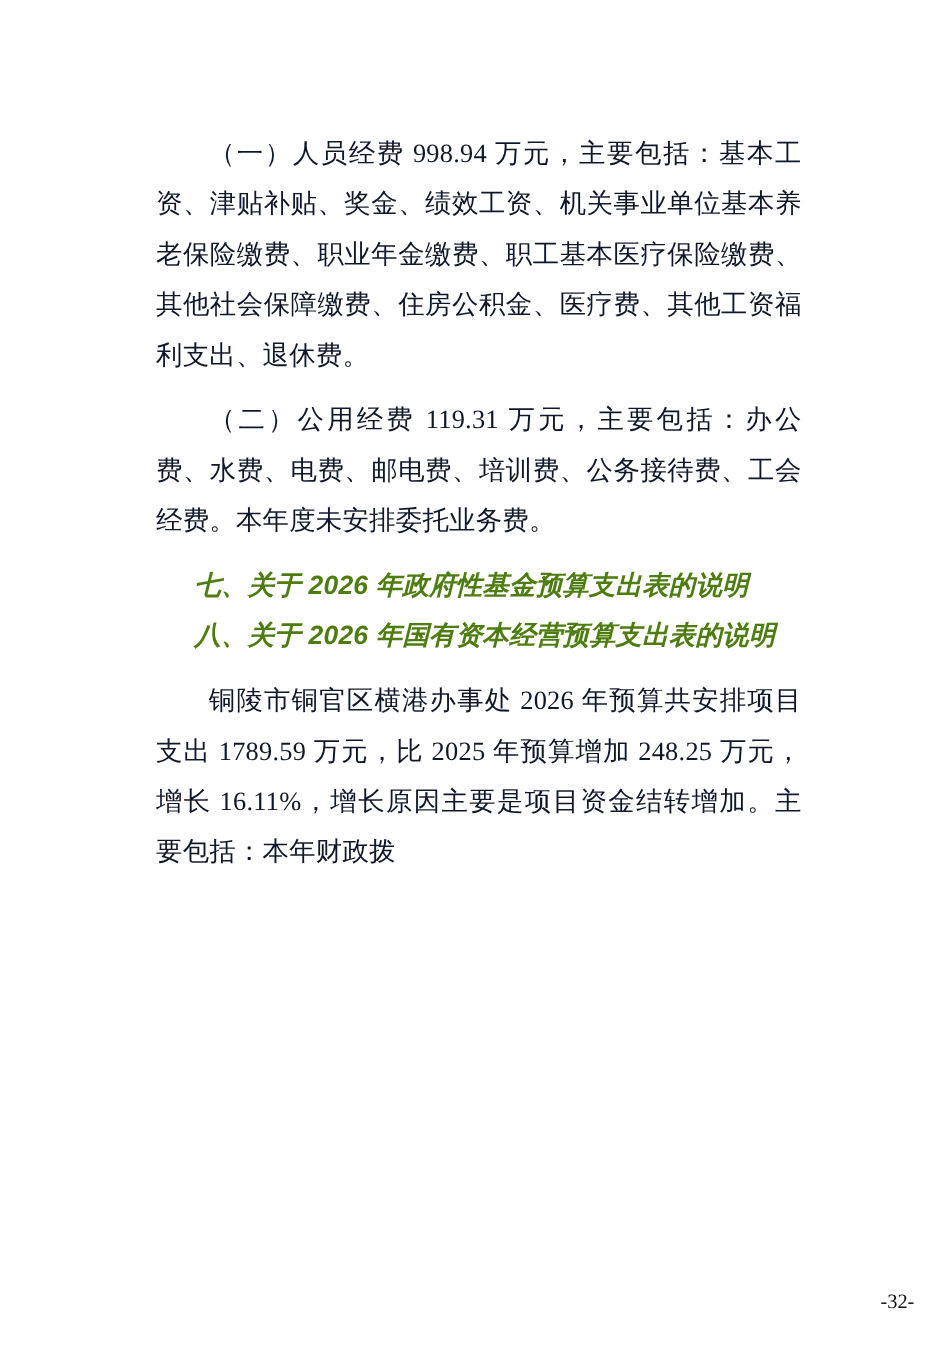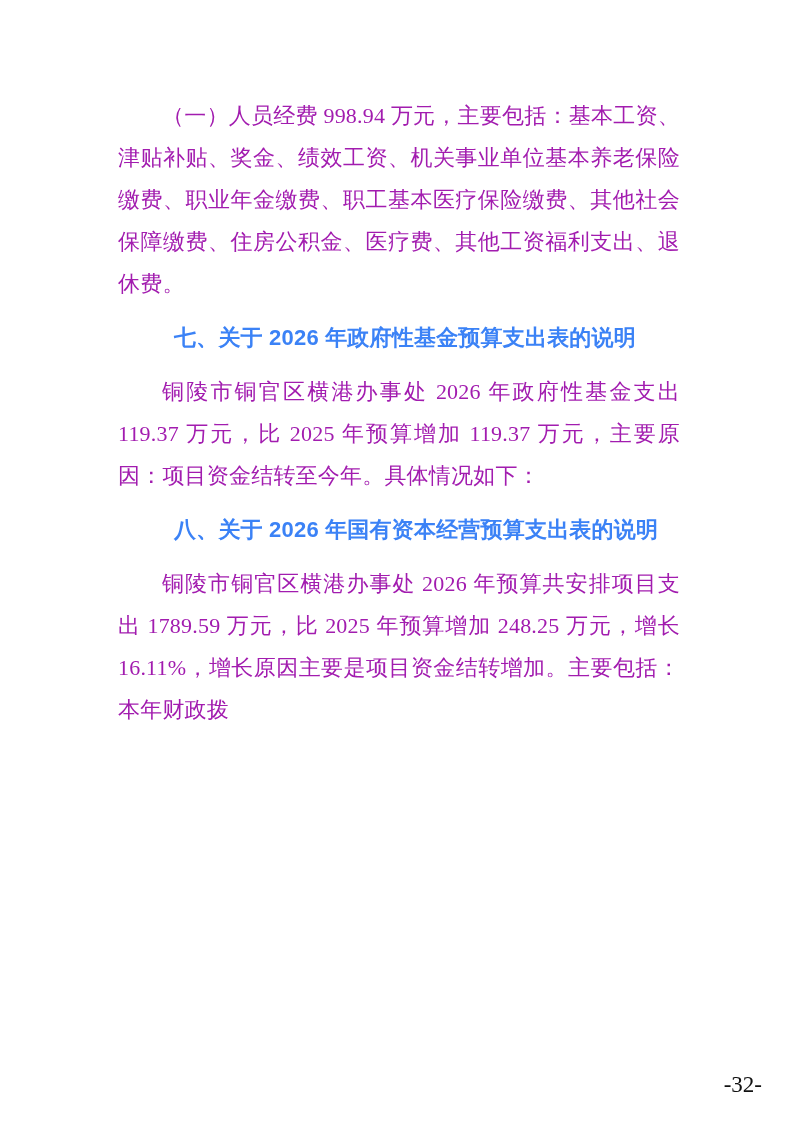--- a/index.html
+++ b/index.html
@@ -16,55 +16,56 @@
     font-family: "Liberation Serif", "DejaVu Serif", serif;
     color: #1a1a1a;
   }
   .content {
     position: absolute;
     left: 118px;
     top: 95px;
     width: 562px;
   }
   .body-para {
-    margin: 0;
+    margin: 12px;
     font-size: 22px;
     line-height: 42px;
     text-align: justify;
     text-justify: inter-ideograph;
     text-indent: 2em;
     letter-spacing: 0.2px;
-    color: #a21caf;
+    color: #0f172a;
   }
   .section-heading {
-    margin: 12px;
+    margin: 0;
     font-size: 22px;
     line-height: 42px;
     font-family: "Liberation Sans", "DejaVu Sans", sans-serif;
     font-weight: 700;
     text-indent: 2em;
     text-align: left;
     letter-spacing: 0.2px;
-    color: #3b82f6;
+    color: #4d7c0f;
+    font-style: italic;
   }
   .page-number {
     position: absolute;
     right: 31px;
     bottom: 27px;
-    font-size: 23px;
+    font-size: 17px;
     line-height: 20px;
     font-family: "Liberation Serif", "DejaVu Serif", serif;
     color: #111111;
   }
 </style>
 </head>
 <body>
 
 <div class="page">
   <div class="content">
     <p class="body-para">（一）人员经费 998.94 万元，主要包括：基本工资、津贴补贴、奖金、绩效工资、机关事业单位基本养老保险缴费、职业年金缴费、职工基本医疗保险缴费、其他社会保障缴费、住房公积金、医疗费、其他工资福利支出、退休费。</p>
+    <p class="body-para">（二）公用经费 119.31 万元，主要包括：办公费、水费、电费、邮电费、培训费、公务接待费、工会经费。本年度未安排委托业务费。</p>
     <h2 class="section-heading">七、关于 2026 年政府性基金预算支出表的说明</h2>
-    <p class="body-para">铜陵市铜官区横港办事处 2026 年政府性基金支出 119.37 万元，比 2025 年预算增加 119.37 万元，主要原因：项目资金结转至今年。具体情况如下：</p>
     <h2 class="section-heading">八、关于 2026 年国有资本经营预算支出表的说明</h2>
     <p class="body-para">铜陵市铜官区横港办事处 2026 年预算共安排项目支出 1789.59 万元，比 2025 年预算增加 248.25 万元，增长 16.11%，增长原因主要是项目资金结转增加。主要包括：本年财政拨</p>
   </div>
   <div class="page-number">-32-</div>
 </div>
 
 </body></html>

